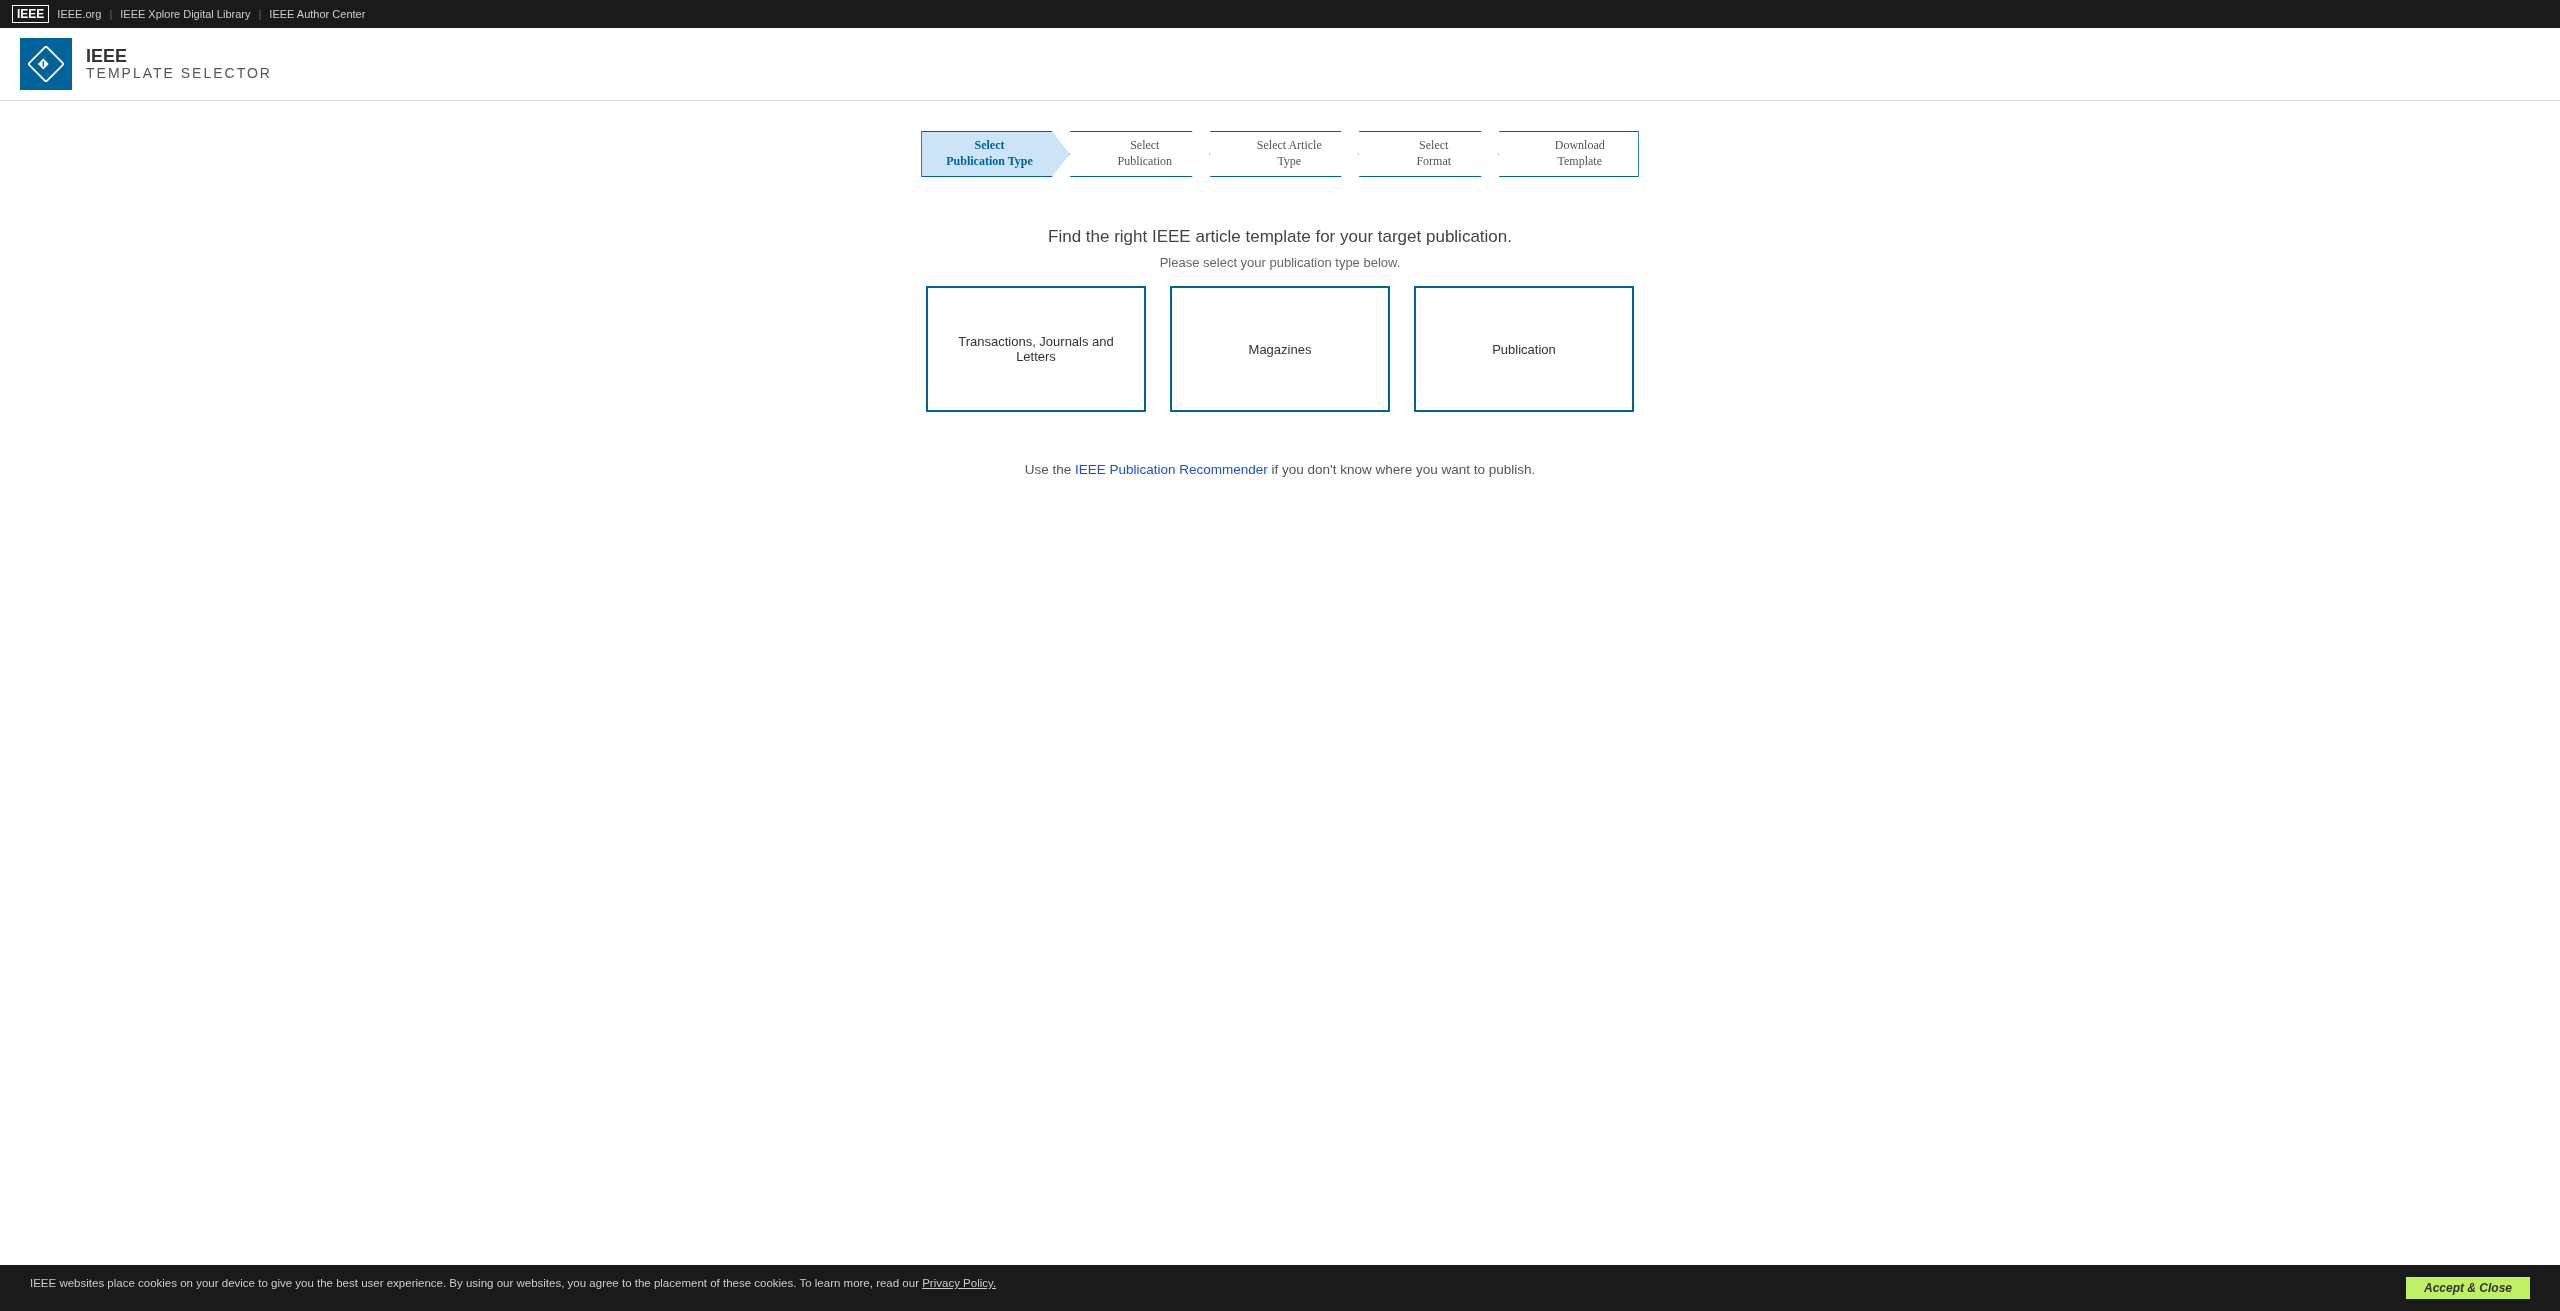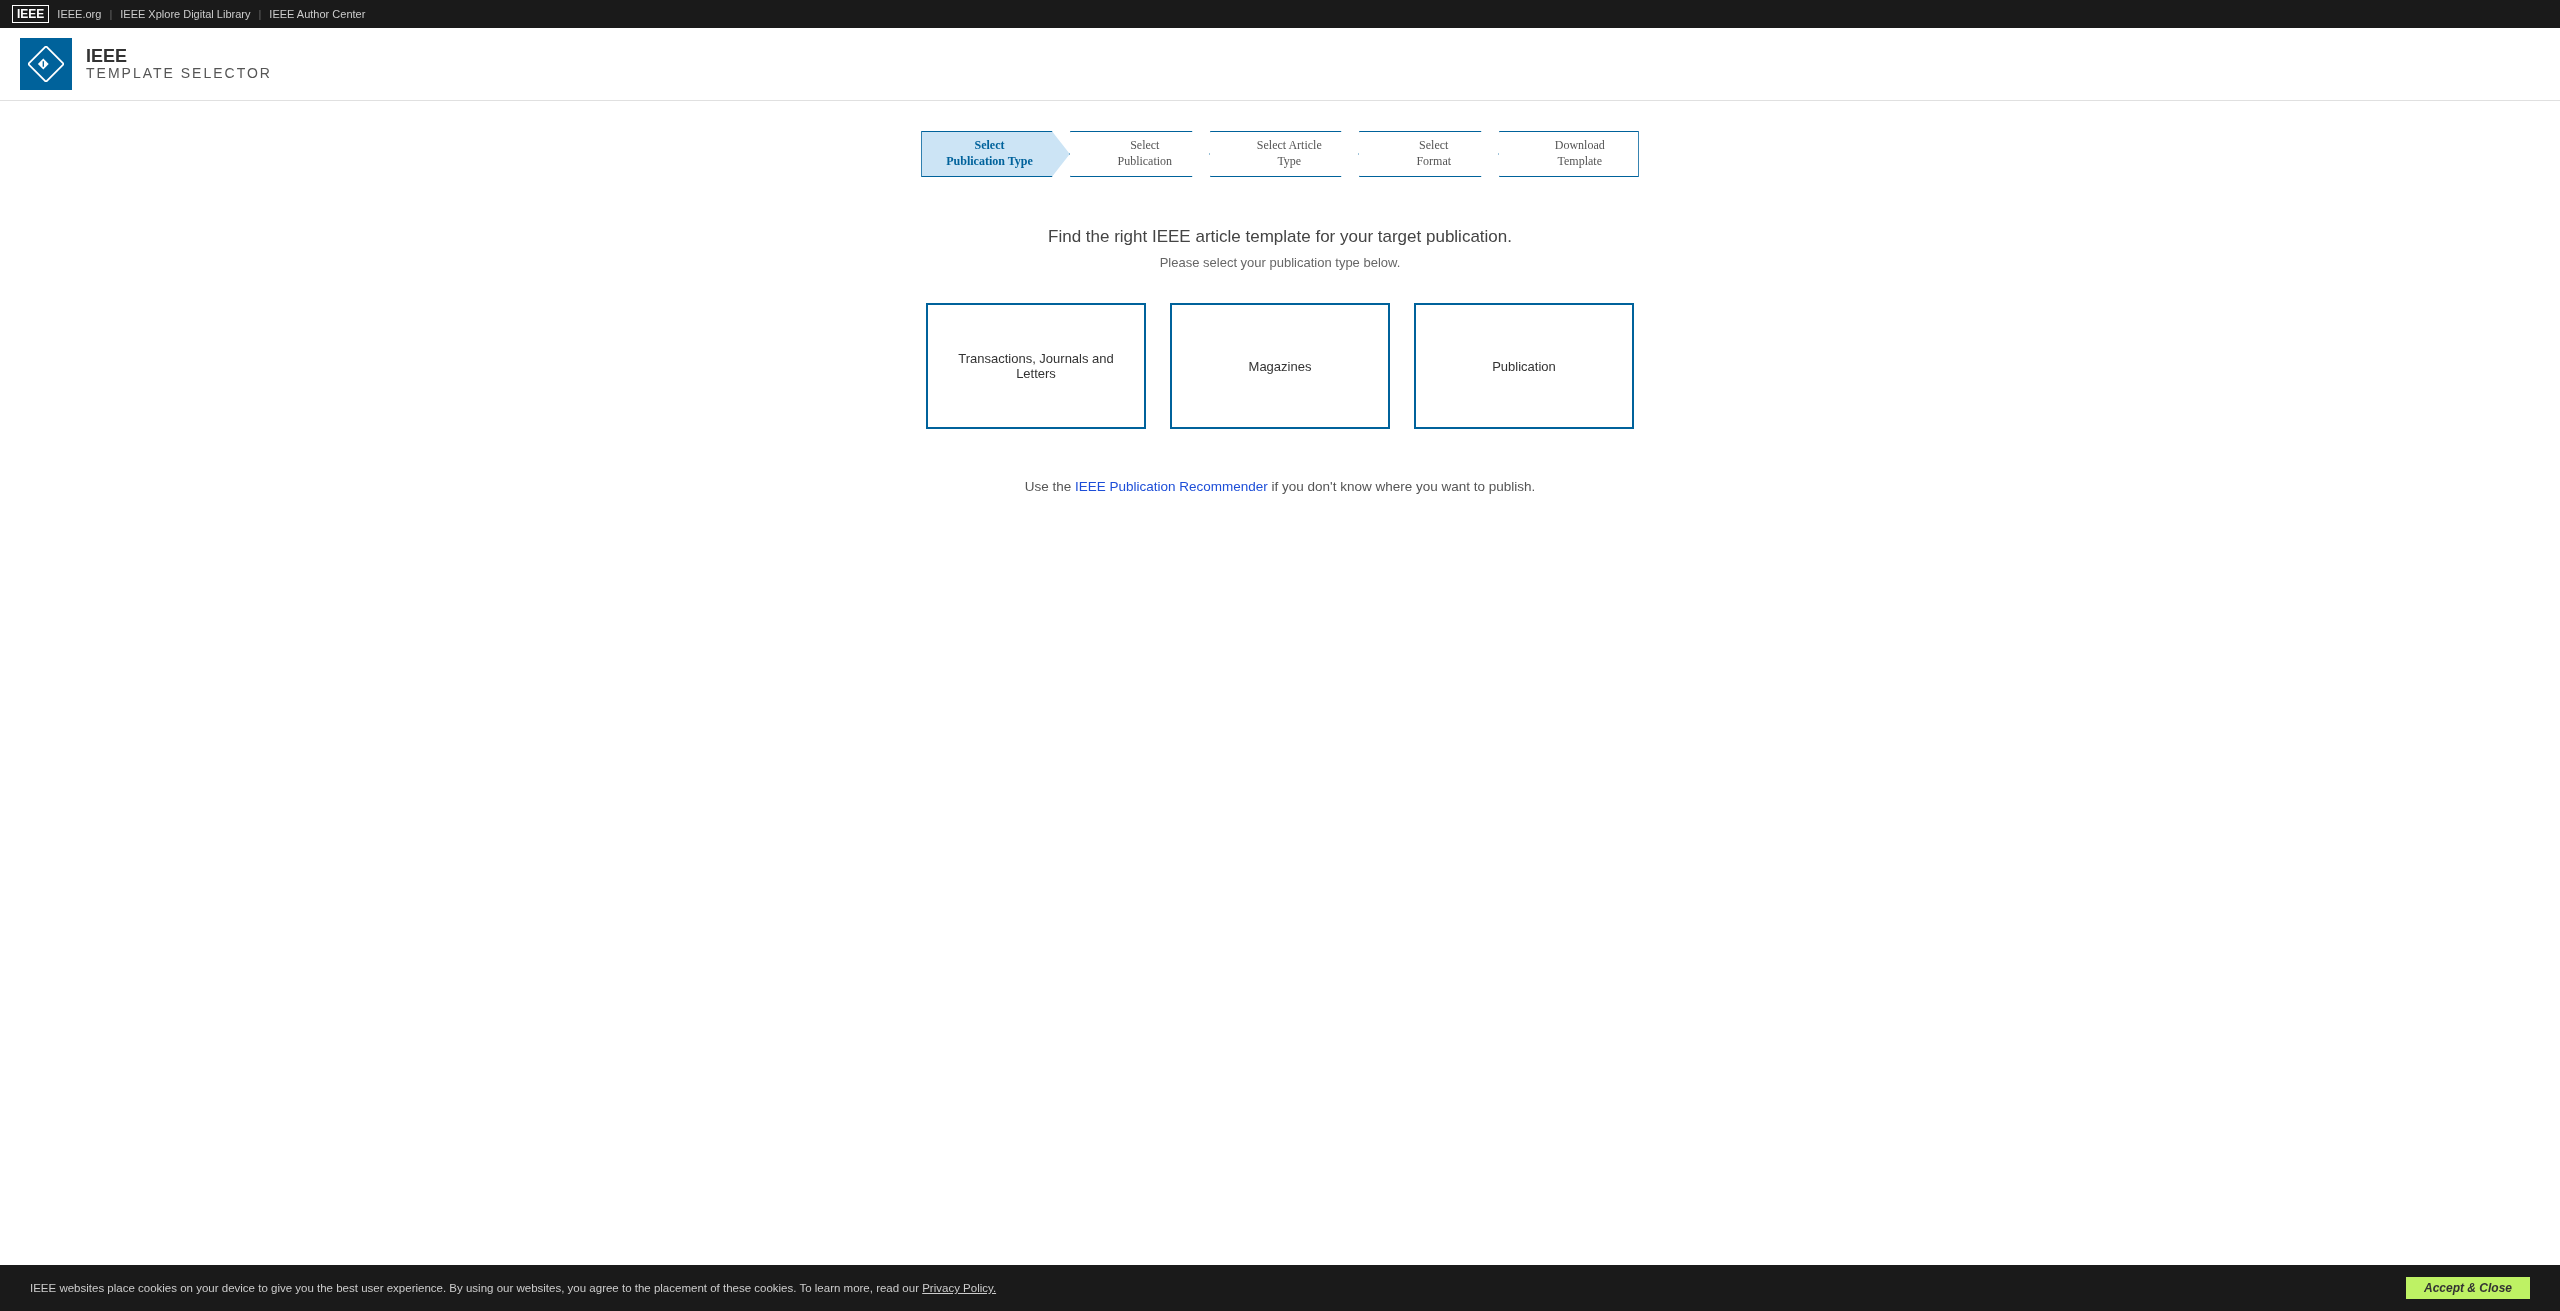--- a/index.html
+++ b/index.html
@@ -97,21 +97,21 @@
     .step.active {
       background: #cce4f5;
       color: #00629b;
       font-weight: bold;
     }
     .step-label { line-height: 1.3; font-family: Liberation Serif, serif; }
 
     
     .description {
       text-align: center;
-      margin-bottom: 33px;
+      margin-bottom: 16px;
     }
     .description .main-text {
       font-size: 17px;
       color: #444;
       margin-bottom: 8px;
     }
     .description .sub-text {
       font-size: 13px;
       color: #666;
     }
@@ -150,21 +150,20 @@
       text-decoration: none;
     }
 
     
     .cookie-bar {
       background: #1a1a1a;
       color: #ccc;
       font-size: 11.5px;
       padding: 12px 30px;
       display: flex;
-      align-items: center;
       justify-content: space-between;
       gap: 8px;
     }
     .cookie-bar .cookie-text {
       flex: 1;
     }
     .cookie-bar a {
       color: #ccc;
       text-decoration: underline;
     }

